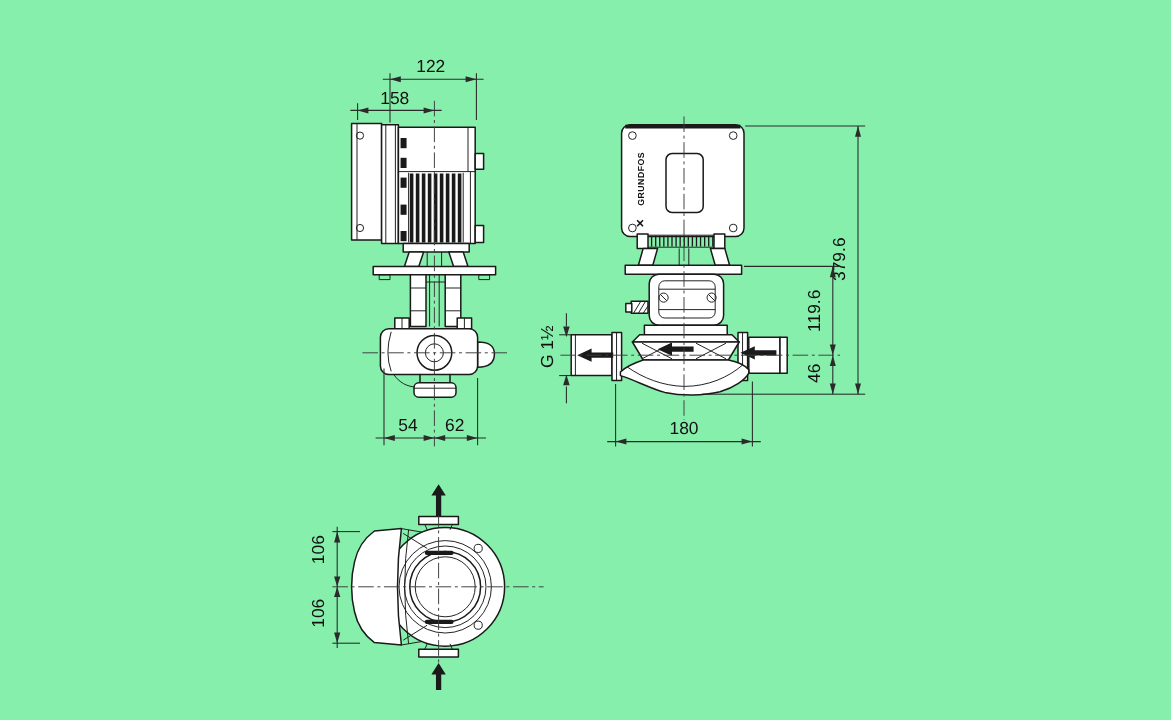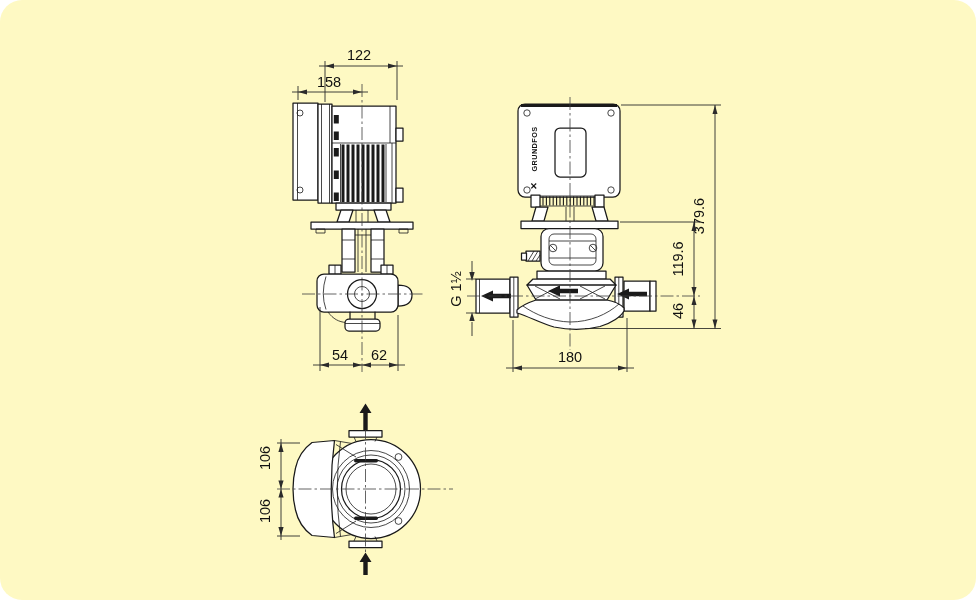--- a/index.html
+++ b/index.html
@@ -1,17 +1,17 @@
 <!DOCTYPE html>
 <html><head>
 <meta charset="utf-8">
 <style>
   html,body{margin:0;padding:0;background:#fff;}
-  #stage{position:relative;width:976px;height:600px;background:#fef9c3;overflow:hidden;
-         font-family:"Liberation Sans",sans-serif;border-radius:22px;}
+  #stage{position:relative;width:976px;height:600px;background:#86efac;overflow:hidden;
+         font-family:"Liberation Sans",sans-serif;}
   svg{position:absolute;inset:0;}
   .ol   {fill:none;stroke:#1a1a1a;stroke-width:1.25;stroke-linejoin:round;stroke-linecap:round;}
   .olf  {fill:#ffffff;stroke:#1a1a1a;stroke-width:1.25;stroke-linejoin:round;}
   .thin {fill:none;stroke:#1a1a1a;stroke-width:0.8;stroke-linejoin:round;}
   .dark {fill:#1a1a1a;stroke:none;}
   .dim  {fill:none;stroke:#2b2b2b;stroke-width:0.9;}
   .darr {fill:#2b2b2b;stroke:none;}
   .cl   {fill:none;stroke:#3d3d3d;stroke-width:0.8;stroke-dasharray:13 3 2.5 3;}
   .dimtext  {font-size:14.5px;fill:#111;}
   .brandtext{font-size:7.3px;font-weight:bold;letter-spacing:0.4px;fill:#111;}

